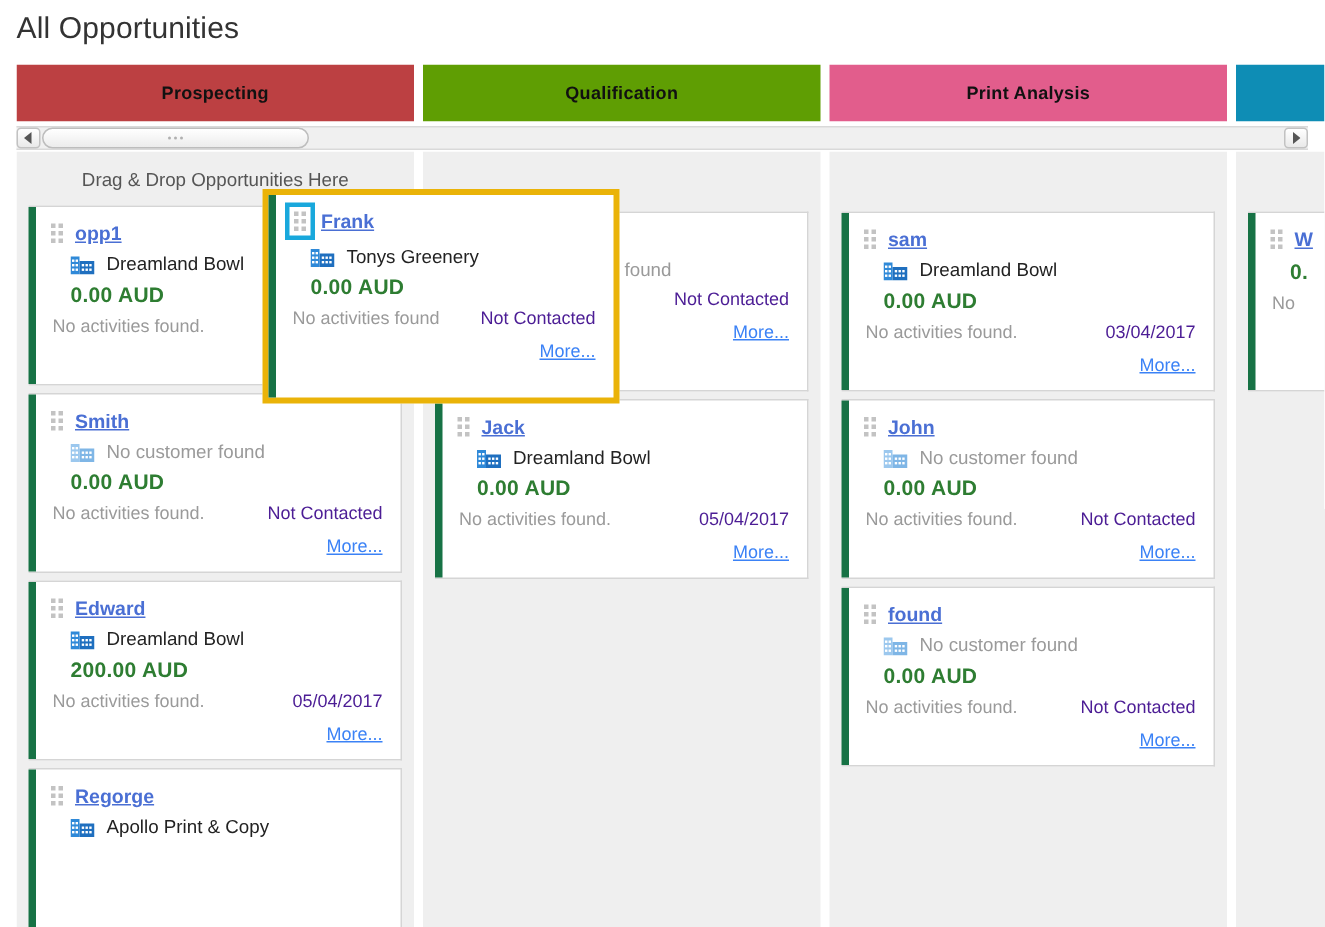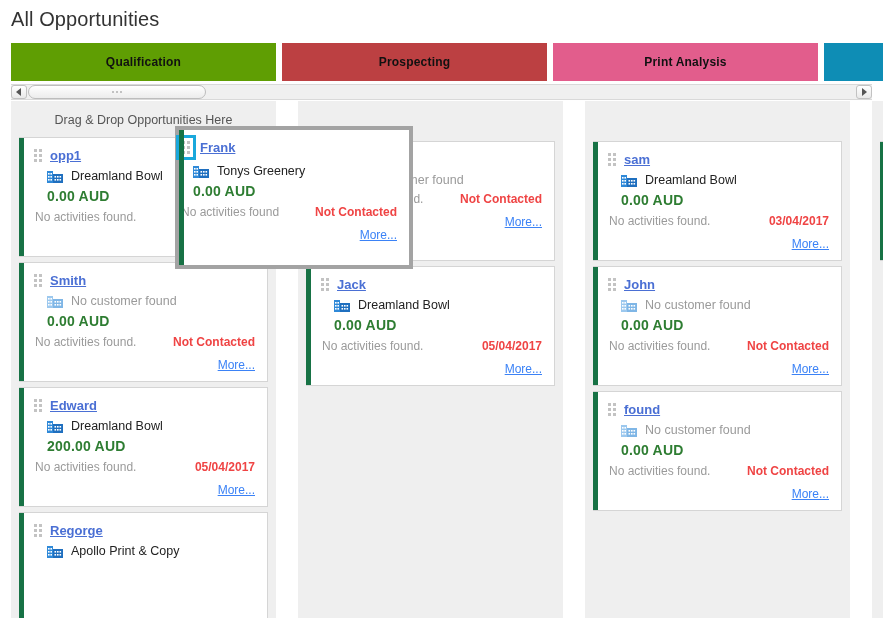--- a/index.html
+++ b/index.html
@@ -91,21 +91,21 @@
   .grip-dots i {
     display:block; width:2px; height:2px; background:#b0b0b0; border-radius:50%;
   }
 
   
   .board {
     position: absolute;
     left: 11px; top: 101px;
     width: 872px; height: 517px;
     display: flex;
-    gap: 22px;
+    gap: 6px;
     overflow: hidden;
   }
   .column {
     flex: 0 0 auto;
     width: 265px;
     background: #efefef;
     height: 517px;
     position: relative;
     padding: 6px 8px 0 8px;
     overflow: hidden;
@@ -175,41 +175,41 @@
     letter-spacing: .2px;
   }
   .card-meta {
     display: flex;
     justify-content: space-between;
     align-items: center;
     font-size: 12px;
     margin-left: 2px;
   }
   .meta-left { color: #9a9a9a; }
-  .meta-right { color: #ef4444; font-weight: bold; }
+  .meta-right { color: #4c1d95; }
   .card-more {
     text-align: right;
     margin-top: 6px;
   }
   .more-link {
     color: #3b82f6;
     font-size: 12px;
     text-decoration: underline;
     cursor: pointer;
   }
 
   
   .drag-preview {
     position: absolute;
     left: 175px; top: 126px;
     width: 238px; height: 143px;
     background: #ffffff;
-    border: 4px solid #a3a3a3;
+    border: 4px solid #eab308;
     z-index: 50;
-    padding: 8px 12px 8px 0;
+    padding: 8px 12px 8px 14px;
     box-sizing: border-box;
   }
   .drag-preview::before {
     content:"";
     position:absolute;
     left:0; top:0; bottom:0;
     width:5px;
     background:#177245;
   }
   .drag-preview .drag-handle {
@@ -223,25 +223,25 @@
   .bldg { flex: 0 0 auto; display:block; }
 </style>
 </head>
 <body>
 
 <div id="app">
 
   <div class="page-title">All Opportunities</div>
 
   <div class="stage-tabs" id="stage-tabs">
+      <div class="stage-tab w-full" style="background: rgb(188, 64, 66);">
+        <span>Prospecting</span>
+      </div>
       <div class="stage-tab w-full" style="background: rgb(95, 158, 3);">
         <span>Qualification</span>
-      </div>
-      <div class="stage-tab w-full" style="background: rgb(188, 64, 66);">
-        <span>Prospecting</span>
       </div>
       <div class="stage-tab w-full" style="background: rgb(226, 93, 140);">
         <span>Print Analysis</span>
       </div>
       <div class="stage-tab w-full" style="background: rgb(14, 141, 181);">
         <span></span>
       </div>
     </div>
 
   <div class="hscroll">

